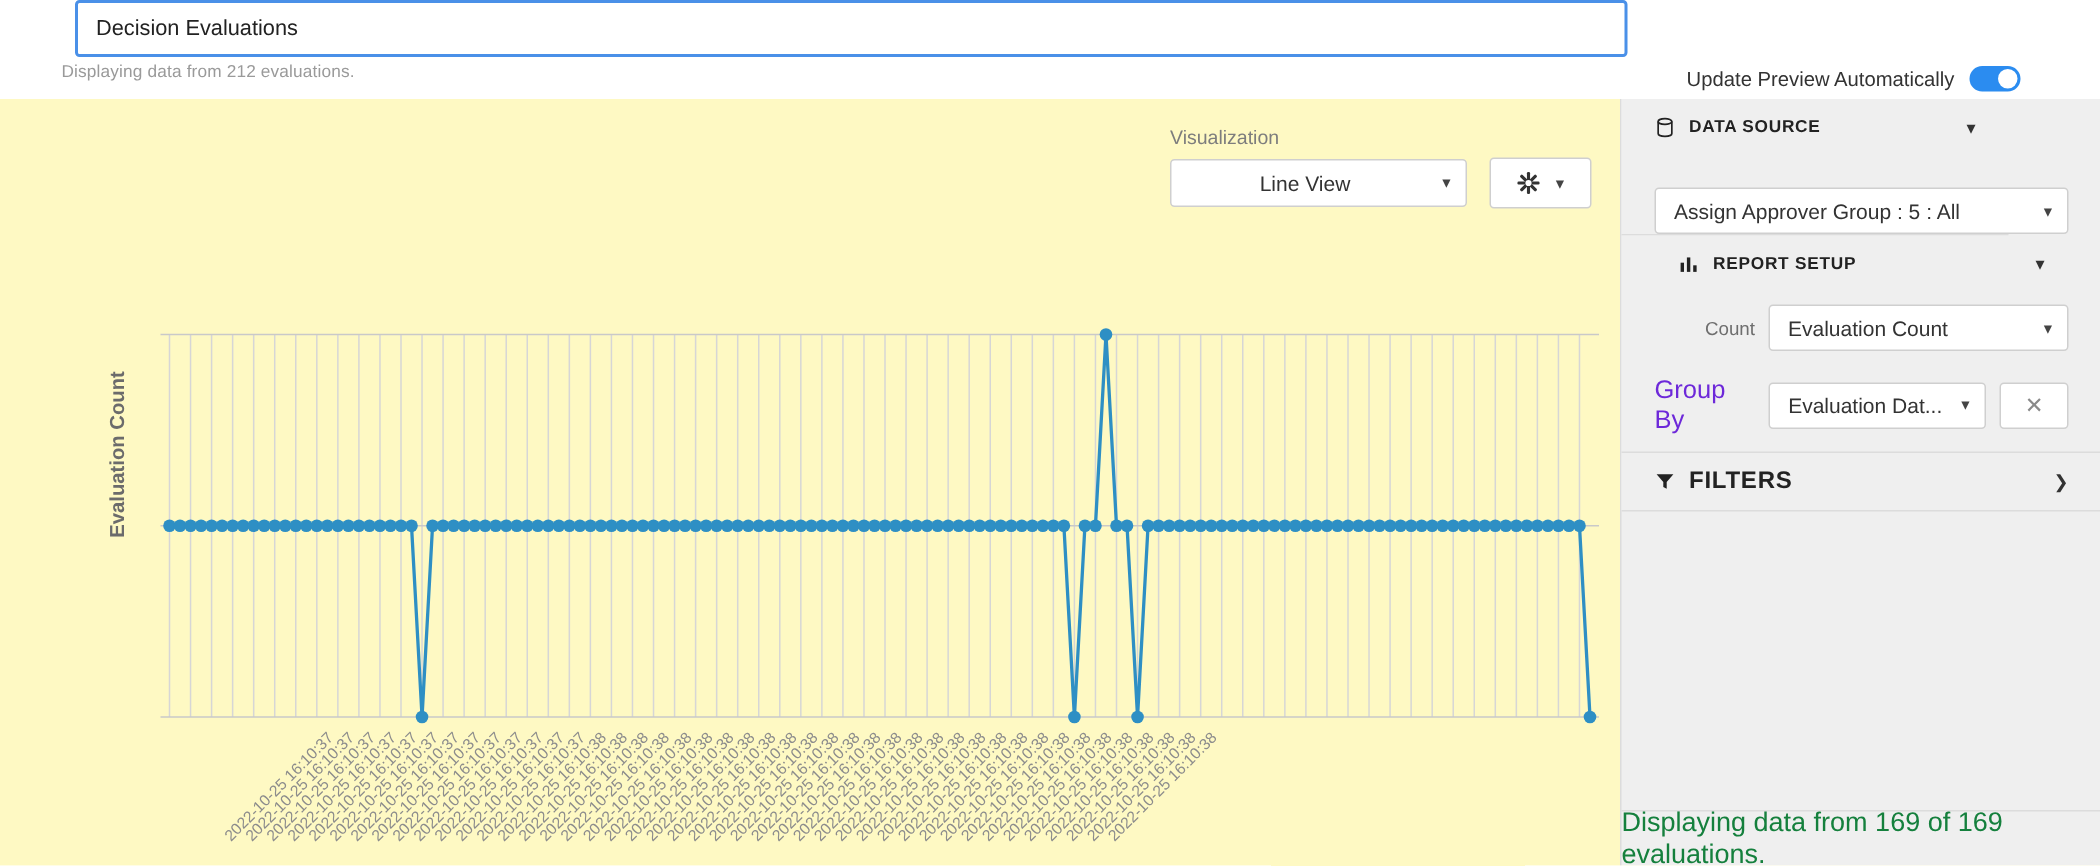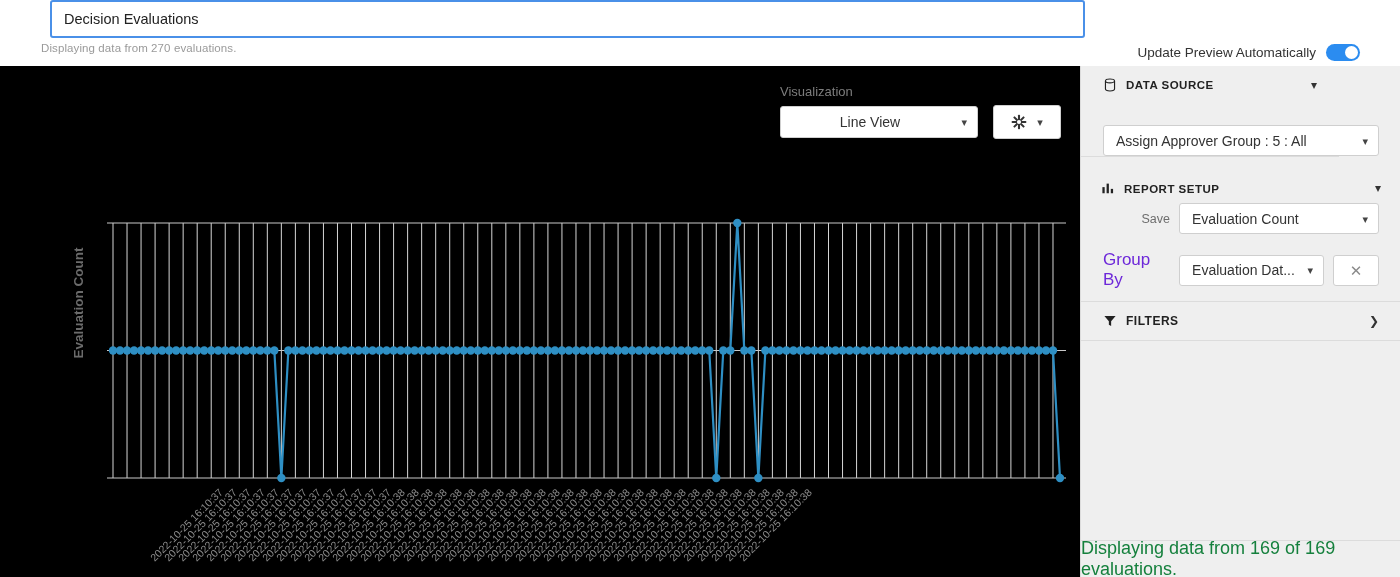--- a/index.html
+++ b/index.html
@@ -32,35 +32,35 @@
     font-family: "Liberation Sans", sans-serif;
   }
   .btn-cancel {
     position: absolute; left: 1241px; top: 0px; width: 120px; height: 35px;
     background: #fff; border: 1px solid #d4d4d4; border-radius: 3px; color: #333;
     font-size: 14px; font-weight: bold; cursor: pointer;
     display: flex; align-items: center; justify-content: center; gap: 9px;
     font-family: "Liberation Sans", sans-serif;
   }
   .upd-row {
-    position: absolute; right: 40px; top: 44px;
+    position: absolute; right: 53px; top: 44px;
     display: flex; align-items: center; gap: 10px;
   }
   .upd-label { font-size: 13.5px; color: #333; }
   .toggle {
     width: 34px; height: 17px; border-radius: 9px; background: #2b8cf0;
     position: relative; cursor: pointer; flex: none;
   }
   .toggle::after {
     content: ""; position: absolute; right: 2px; top: 2px;
     width: 13px; height: 13px; border-radius: 50%; background: #fff;
   }
 
   
-  .main { position: absolute; left: 0; top: 66px; width: 1080px; height: 511px; background: #000000; }
+  .main { position: absolute; left: 0; top: 66px; width: 1080px; height: 511px; background: #fef9c3; }
   .viz-block { position: absolute; left: 780px; top: 18px; }
   .viz-label { font-size: 13px; color: #7d7d7d; margin-bottom: 6px; }
   .viz-row { display: flex; align-items: center; gap: 15px; }
   .select-box {
     position: relative; background: #fff; border: 1px solid #cfcfcf; border-radius: 3px;
     height: 32px; display: flex; align-items: center; padding: 0 30px 0 12px;
     font-size: 14px; color: #333; cursor: pointer; white-space: nowrap;
   }
   .select-box .chev {
     position: absolute; right: 10px; top: 50%; transform: translateY(-50%);
@@ -85,21 +85,21 @@
     white-space: nowrap; text-align: right;
   }
 </style>
 </head>
 <body>
 
 <div id="app">
 
   <div class="topbar">
     <input class="title-input" value="Decision Evaluations" placeholder="Report name" style="">
-    <div class="title-sub">Displaying data from 270 evaluations.</div>
+    <div class="title-sub">Displaying data from 212 evaluations.</div>
 
 
 
     <div class="upd-row">
       <span class="upd-label">Update Preview Automatically</span>
       <div class="toggle"></div>
     </div>
   </div>
 
   <div class="main">
@@ -400,32 +400,32 @@
         <span style="font-size:11.5px;font-weight:bold;letter-spacing:.5px;color:#222;flex:1;">DATA SOURCE</span>
         <span style="font-size:12px;color:#333;">▾</span>
       </div>
       <div class="select-box" style="position:absolute;left:22px;top:44px;width:276px;height:31px;margin-top:15px;">
         <span>Assign Approver Group : 5 : All</span>
         <span class="chev">▾</span>
       </div>
     </div>
 
     <div style="position:absolute;left:0;top:91px;width:320px;height:145px;background:#efefef;border-bottom:1px solid #dcdcdc;">
-      <div style="display:flex;align-items:flex-end;height:38px;padding:0 20px;cursor:pointer;">
+      <div style="display:flex;align-items:center;height:38px;padding:0 38px;cursor:pointer;">
         <svg width="14" height="14" viewBox="0 0 16 16" style="flex:none;margin-right:9px;">
           <rect x="1.6" y="7" width="2.6" height="7" fill="#222"></rect>
           <rect x="6.4" y="3" width="2.6" height="11" fill="#222"></rect>
           <rect x="11.2" y="9" width="2.6" height="5" fill="#222"></rect>
         </svg>
         <span style="font-size:11.5px;font-weight:bold;letter-spacing:.5px;color:#222;flex:1;">REPORT SETUP</span>
         <span style="font-size:12px;color:#333;">▾</span>
       </div>
 
       <div style="position:absolute;left:22px;top:46px;width:276px;display:flex;align-items:center;justify-content:flex-end;gap:9px;">
-        <span style="font-size:12.5px;color:#6e6e6e;">Save</span>
+        <span style="font-size:12.5px;color:#6e6e6e;">Count</span>
         <div class="select-box" style="width:200px;height:31px;">
           <span>Evaluation Count</span>
           <span class="chev">▾</span>
         </div>
       </div>
 
       <div style="position:absolute;left:22px;top:93px;width:276px;display:flex;align-items:center;justify-content:flex-end;gap:9px;">
         <span style="font-size:17px;color:#6d28d9;">Group By</span>
         <div class="select-box" style="width:145px;height:31px;">
           <span>Evaluation Dat...</span>
@@ -435,21 +435,21 @@
           <span style="font-size:15px;color:#8a8a8a;line-height:1;">✕</span>
         </div>
       </div>
     </div>
 
     <div style="position:absolute;left:0;top:236px;width:320px;height:39px;background:#efefef;border-bottom:1px solid #dcdcdc;">
       <div style="display:flex;align-items:center;height:38px;padding:0 22px;cursor:pointer;">
         <svg width="14" height="14" viewBox="0 0 16 16" style="flex:none;margin-right:9px;">
           <path d="M1.6 2.4 H14.4 L9.3 8.4 V13.6 L6.7 12.2 V8.4 Z" fill="#222"></path>
         </svg>
-        <span style="font-size:12px;font-weight:bold;letter-spacing:.5px;color:#222;flex:1;">FILTERS</span>
+        <span style="font-size:16px;font-weight:bold;letter-spacing:.5px;color:#222;flex:1;">FILTERS</span>
         <span style="font-size:12px;color:#333;">❯</span>
       </div>
     </div>
 
     <div style="position:absolute;left:0;bottom:0;width:320px;height:37px;border-top:1px solid #dcdcdc;display:flex;align-items:center;justify-content:center;">
       <span style="font-size:18px;color:#15803d;">Displaying data from 169 of 169 evaluations.</span>
     </div>
   </div>
 </div>
 

